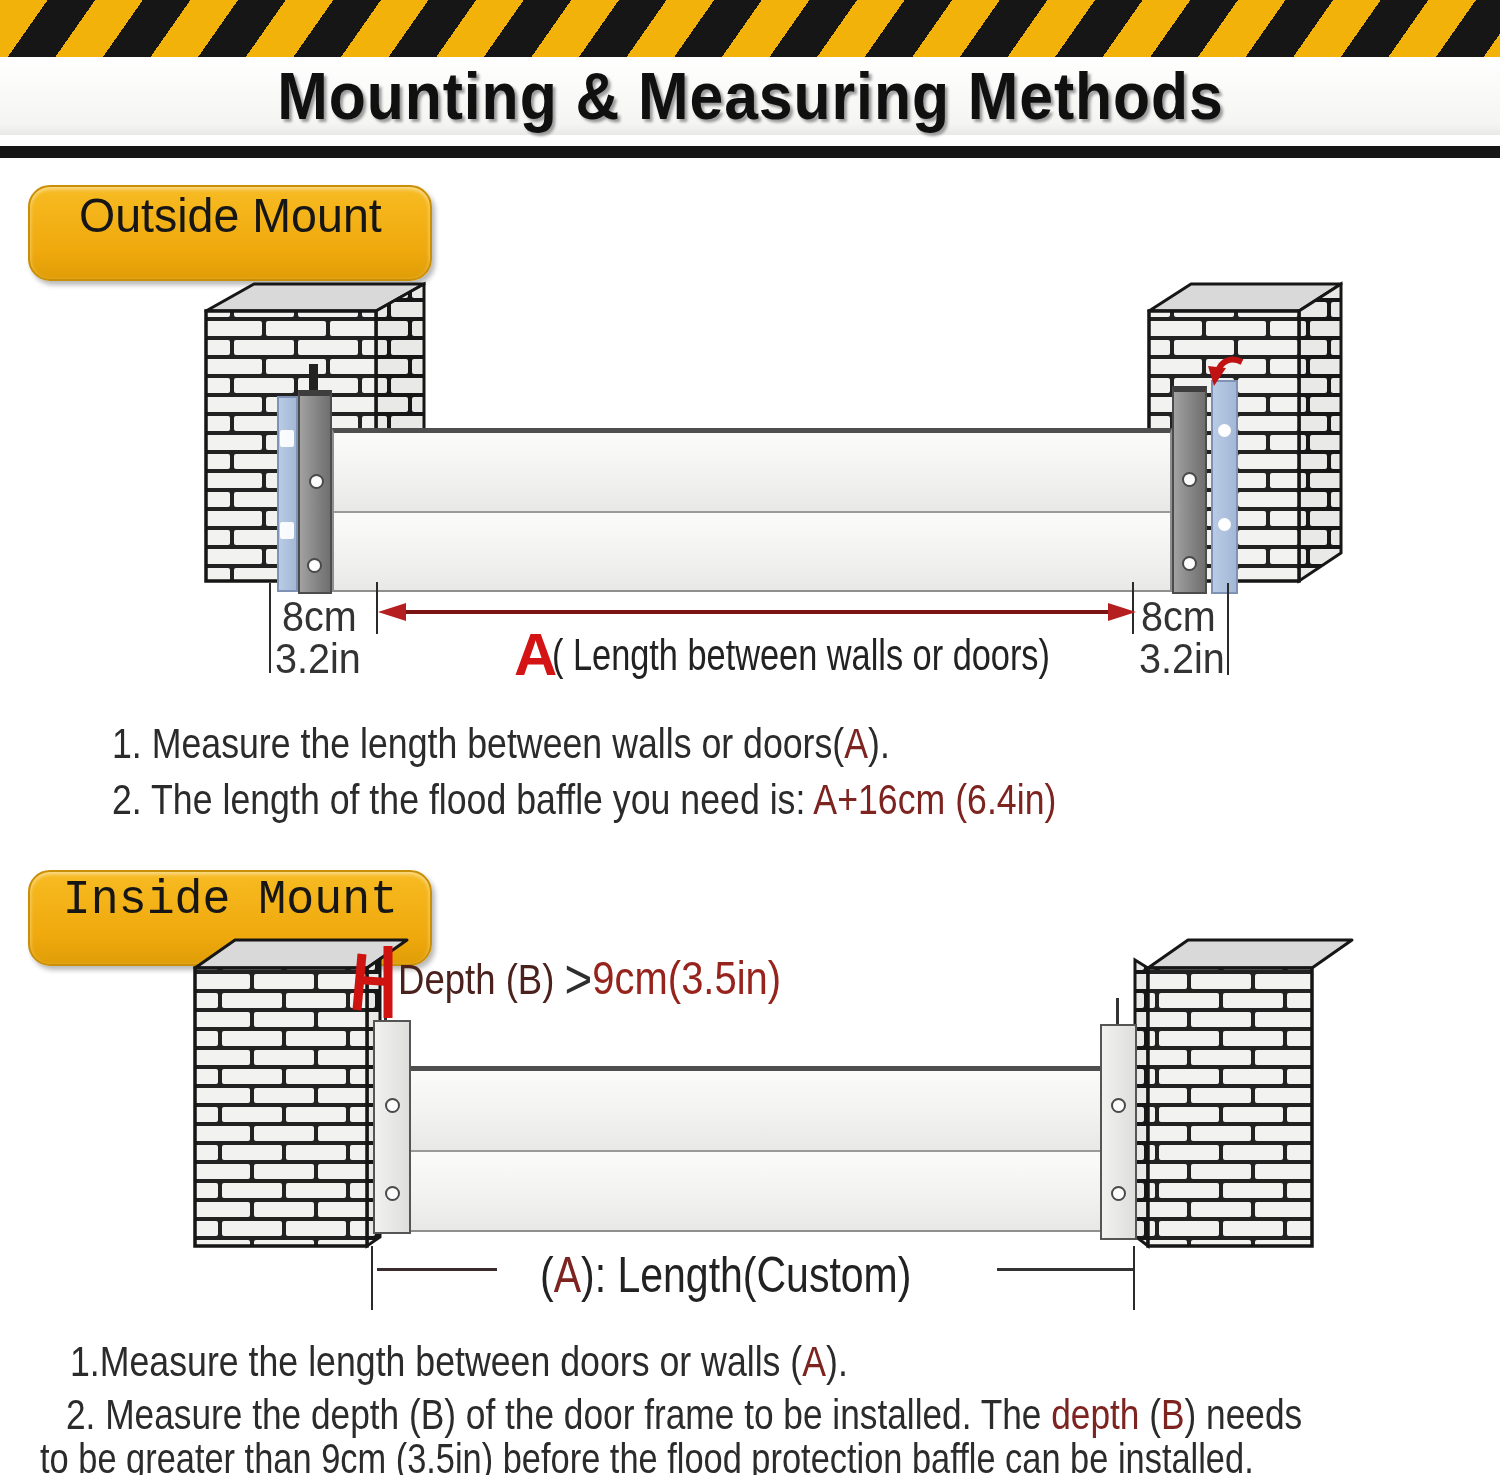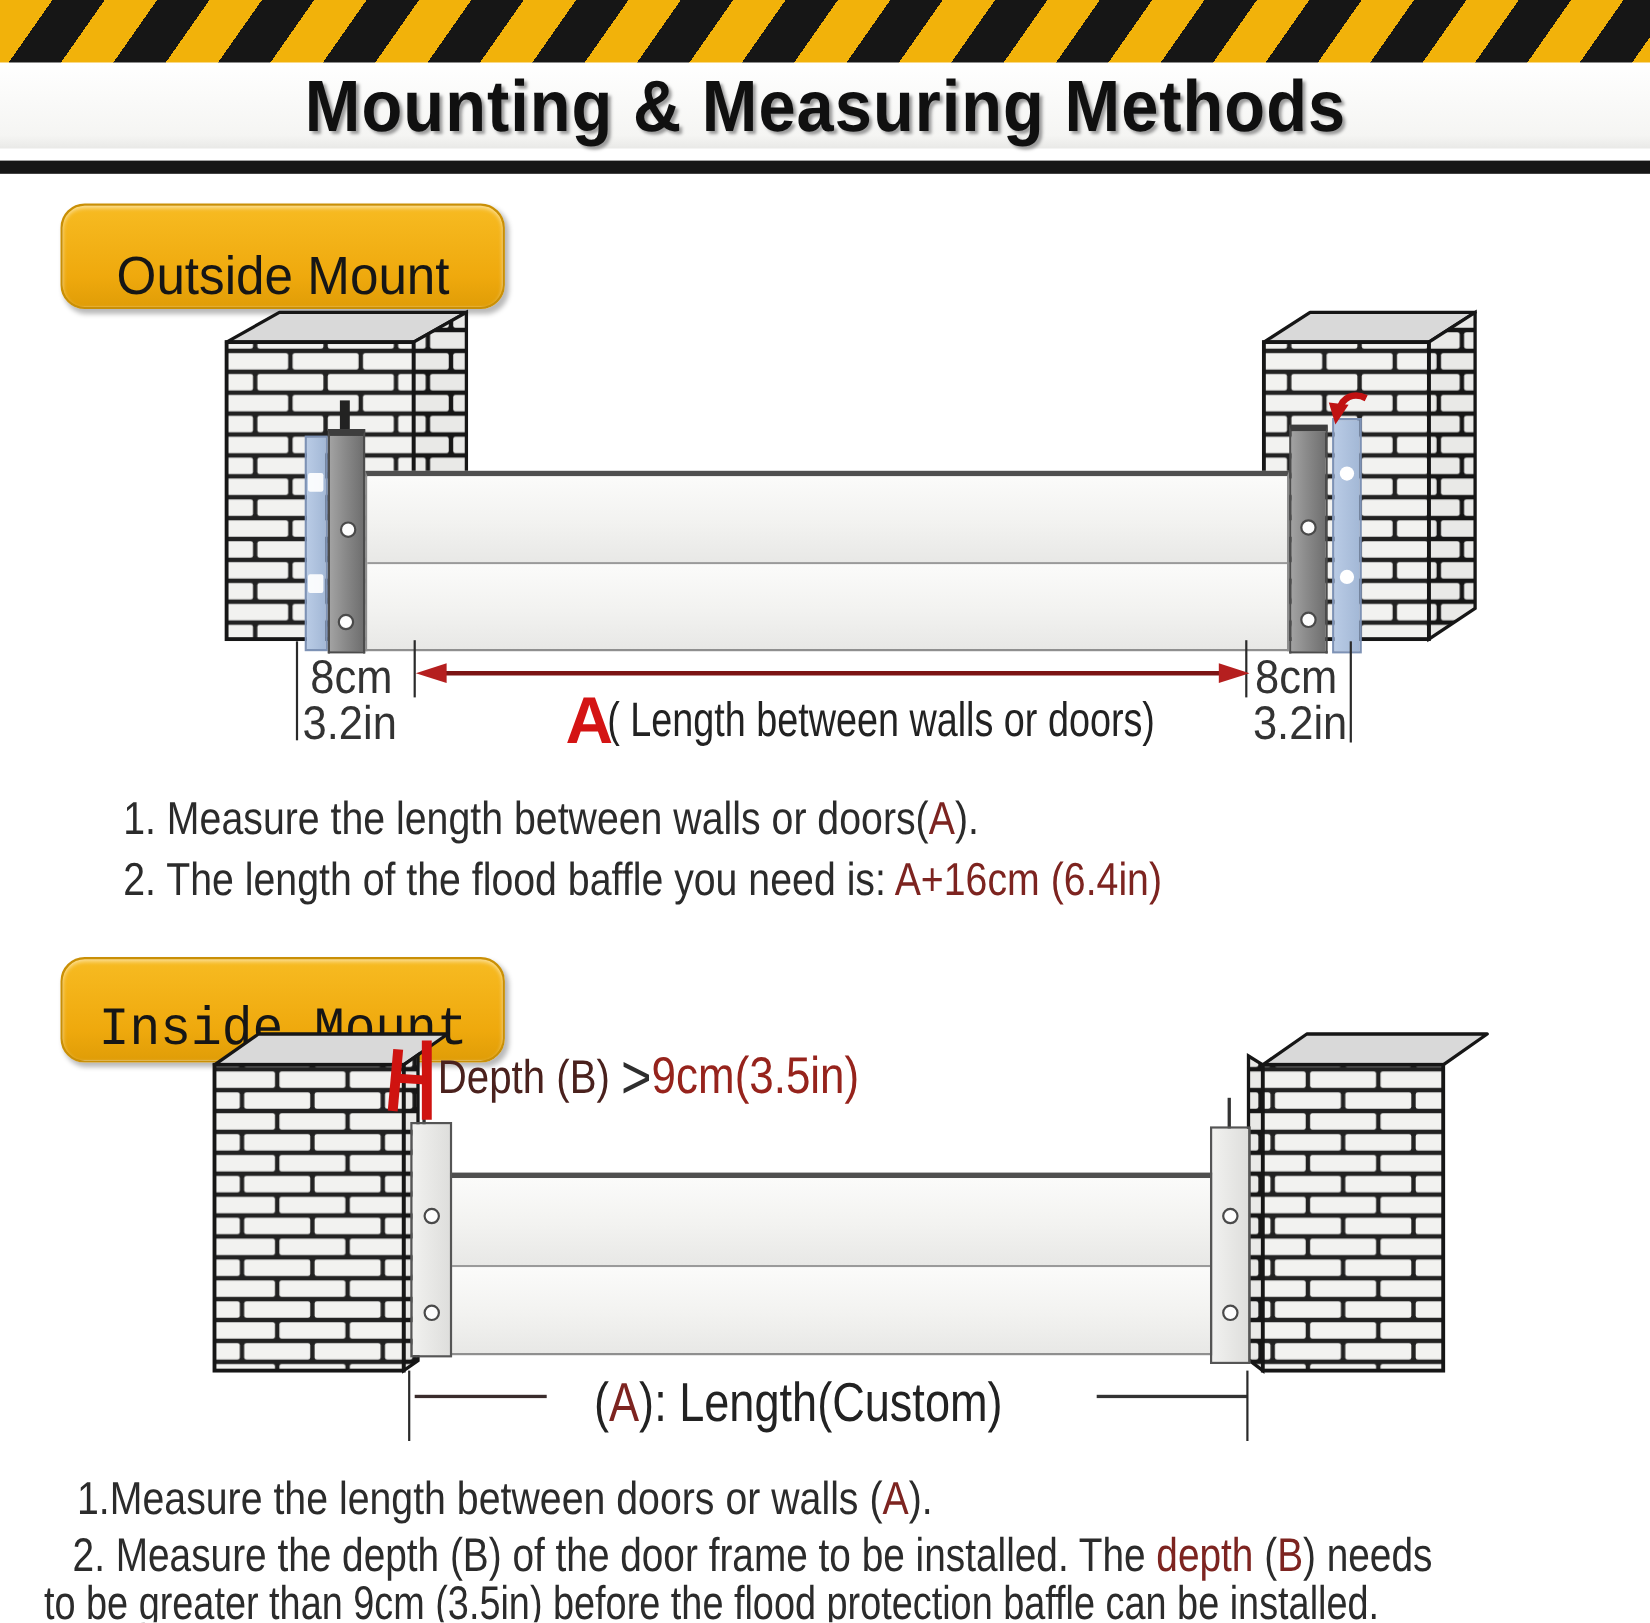--- a/index.html
+++ b/index.html
@@ -14,21 +14,21 @@
                display:flex; align-items:center; justify-content:center; }
   .title { font-size:66px; font-weight:bold; color:#101010; letter-spacing:1px;
            white-space:nowrap; transform:scaleX(.92); text-shadow:3px 3px 3px #9a9a9a; }
   .blackbar { position:absolute; left:0; top:146px; width:100%; height:12px; background:#161616; }
 
   
   .badge { position:absolute; left:28px; width:400px; height:92px;
            background:linear-gradient(180deg,#f7bb22 0%,#efa90d 70%,#e09d07 100%);
            border:2px solid #c98f06; border-radius:22px;
            box-shadow:3px 4px 5px rgba(0,0,0,.28), inset 0 2px 4px rgba(255,255,255,.55);
-           display:flex; align-items:flex-end; justify-content:center;margin-left:27px; }
+           display:flex; align-items:flex-start; justify-content:center; }
   .badge span { font-size:49px; color:#161616; transform:scaleX(.95); white-space:nowrap; }
 
   
   .abs { position:absolute; }
   svg.pillar { position:absolute; overflow:visible; z-index:1; }
 
   .panelbox { position:absolute; z-index:2; box-sizing:border-box;
               border:2px solid #8f8f8f; border-top:5px solid #4f4f4f;
               display:flex; flex-direction:column; background:#f4f4f2; }
   .panel { flex:1; background:linear-gradient(180deg,#fbfbfa 0%,#f2f2f0 55%,#e8e8e6 100%); }

